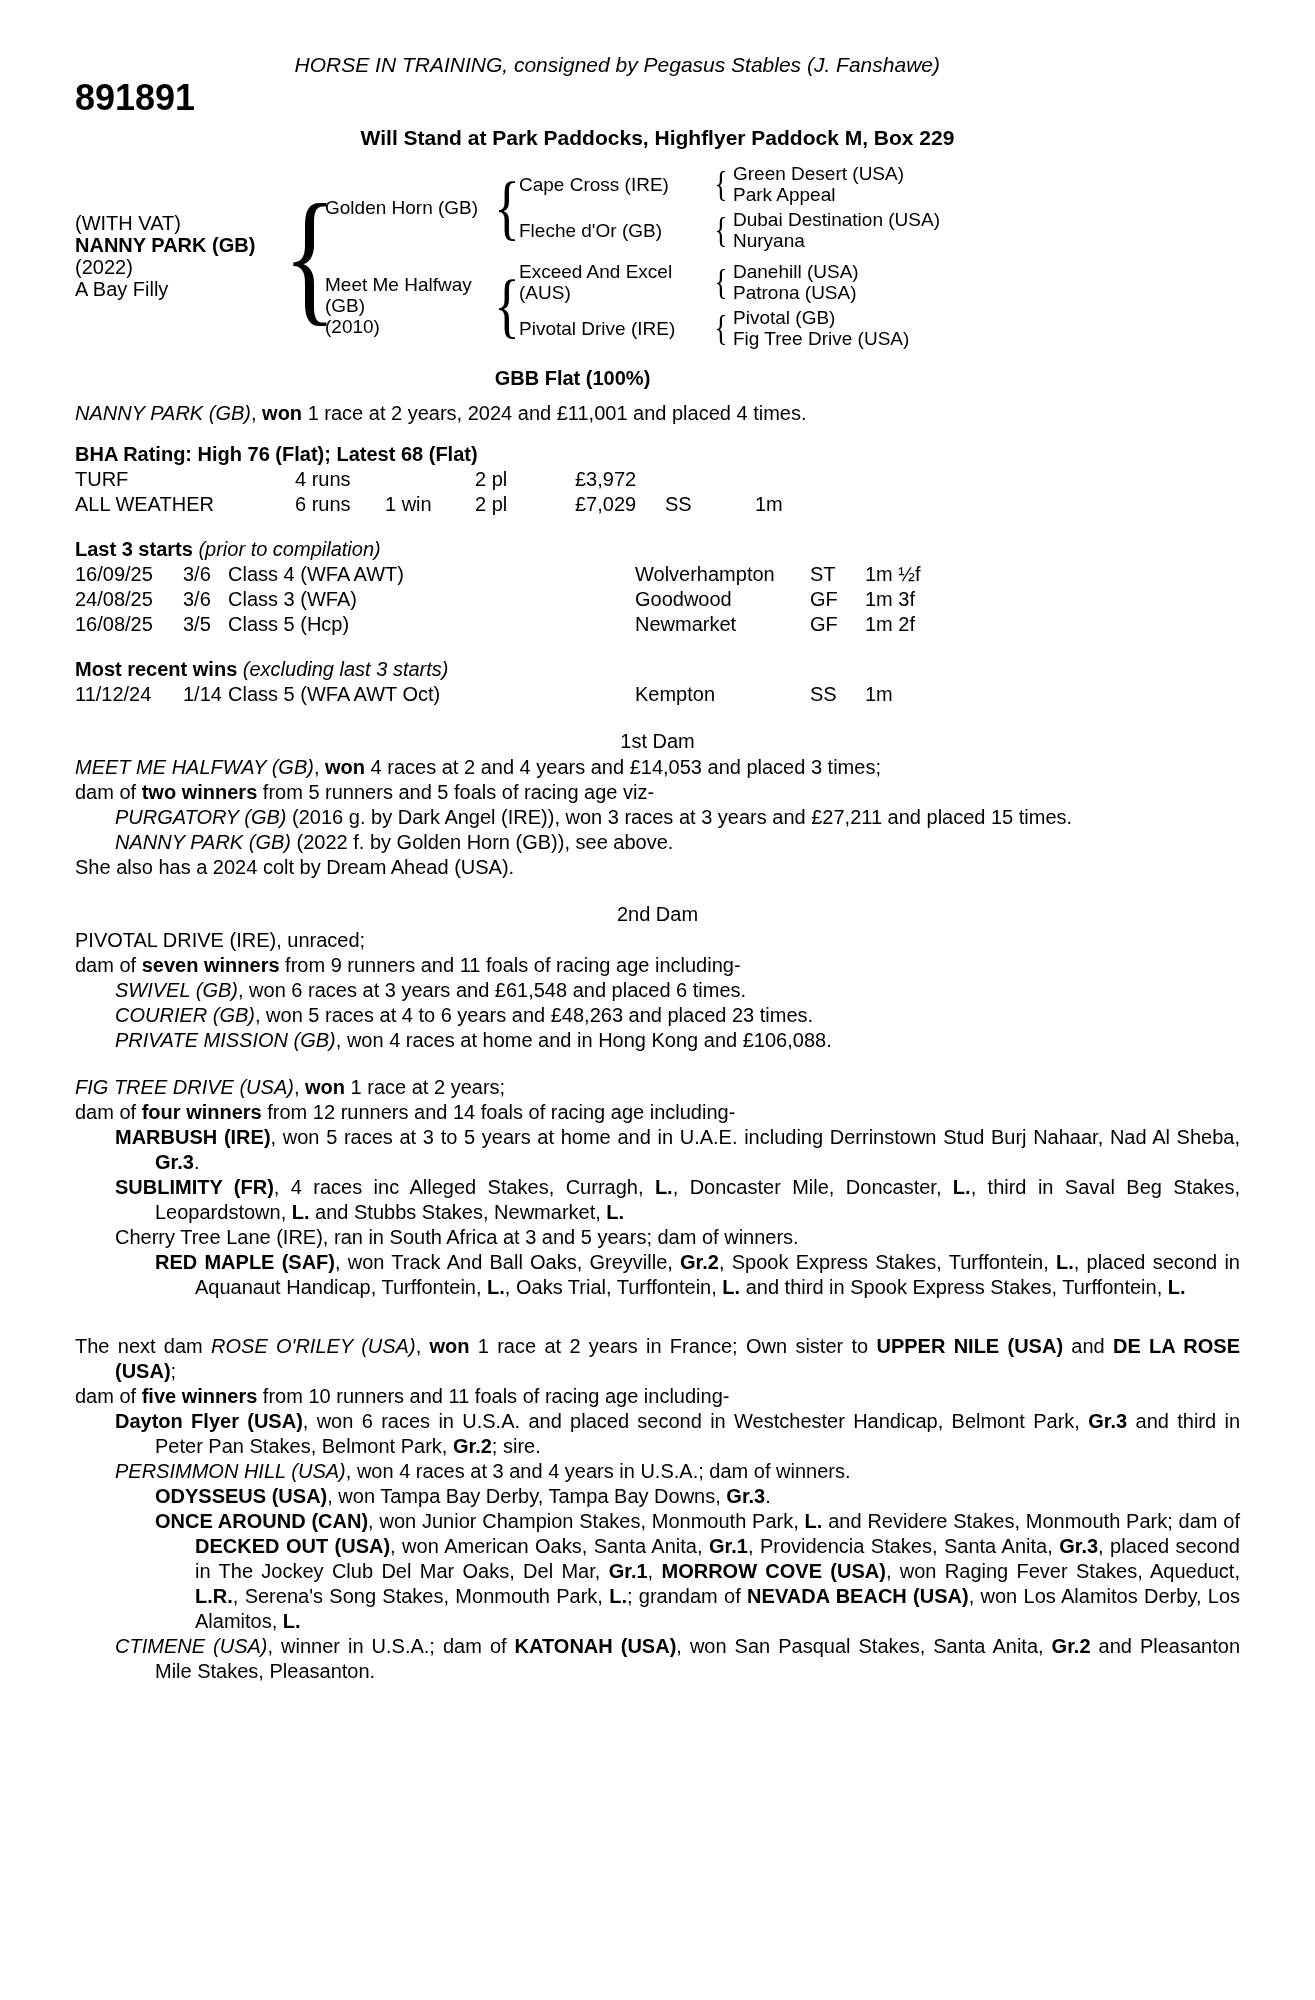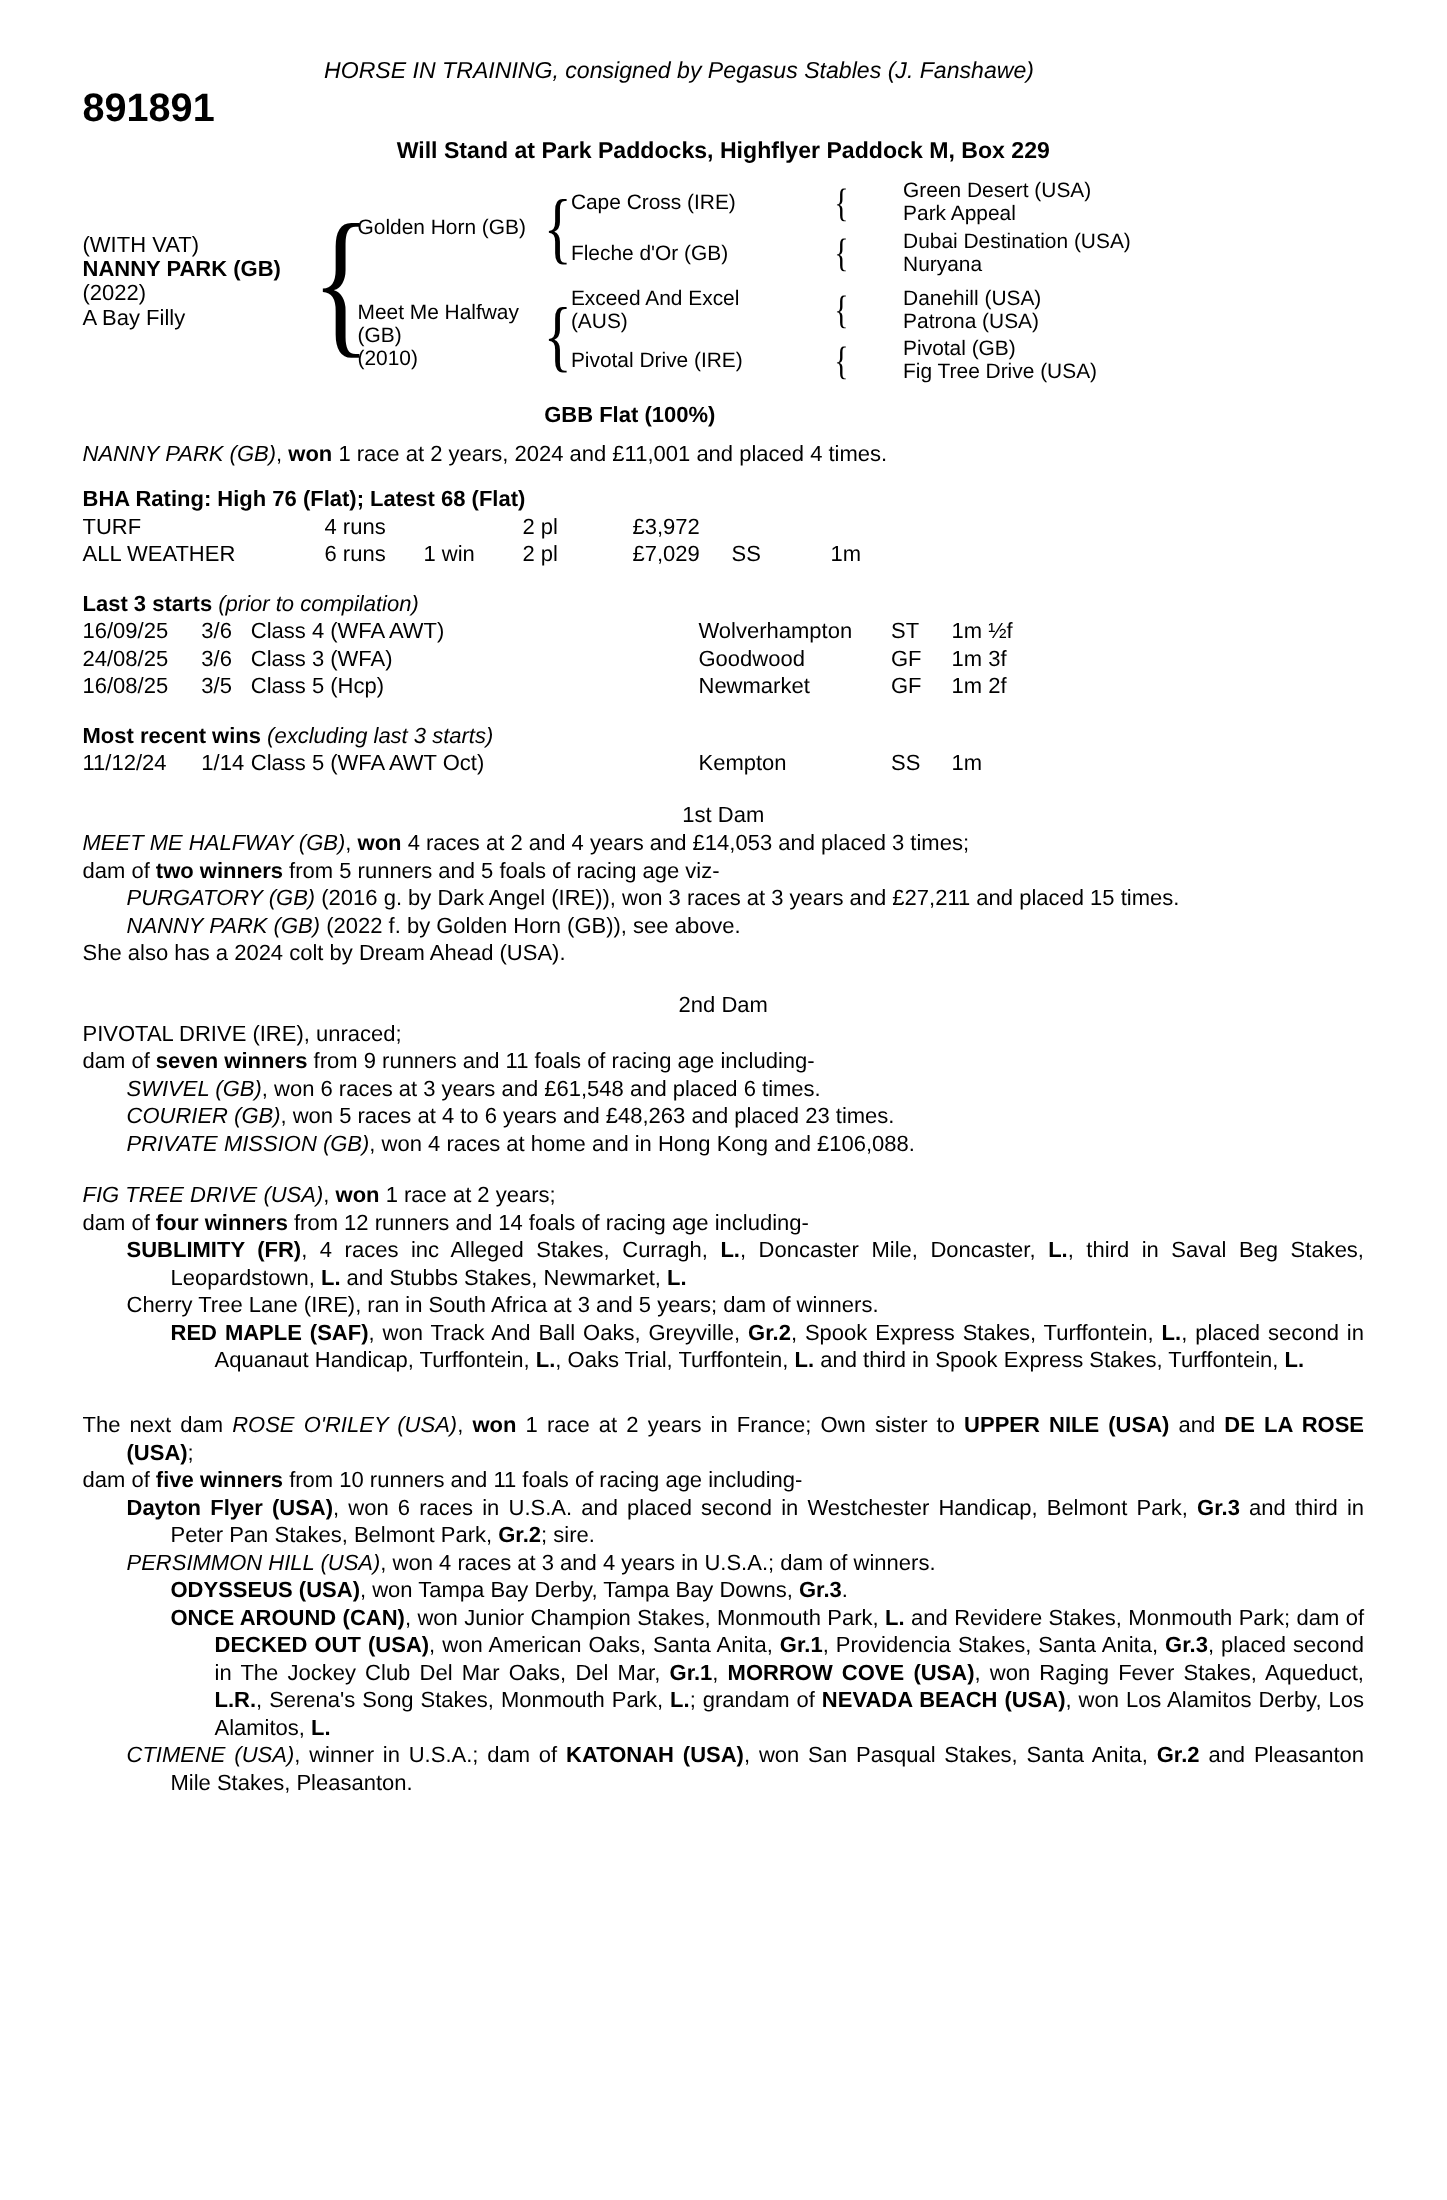--- a/index.html
+++ b/index.html
@@ -38,21 +38,21 @@
     text-align: center;
   }
 
   
   .pedigree { display: flex; align-items: center; margin: 8px 0 4px 0; }
   .ped-root { width: 220px; font-size: 20px; line-height: 22px; }
   .ped-tree { display: flex; flex-direction: column; flex: 1; }
   .ped-branch { display: flex; align-items: center; margin: 3px 0; }
   .ped-parent { width: 170px; font-size: 19px; line-height: 21px; }
   .ped-gps { display: flex; flex-direction: column; flex: 1; }
-  .ped-gp { display: flex; align-items: center; margin: 2px 0; gap: 44px; }
+  .ped-gp { display: flex; align-items: center; margin: 2px 0; }
   .ped-gp-name { width: 190px; font-size: 19px; line-height: 21px; }
   .ped-ggp { flex: 1; font-size: 19px; line-height: 21px; }
   .brace {
     display: flex;
     align-items: center;
     justify-content: center;
     align-self: stretch;
     font-family: "Liberation Serif", serif;
     font-weight: 400;
     line-height: 1;
@@ -257,20 +257,21 @@
     <p class="para ind0"><span>PIVOTAL DRIVE (IRE), unraced;</span></p>
     <p class="para ind0"><span>dam of </span><span class="b">seven winners</span><span> from 9 runners and 11 foals of racing age including-</span></p>
     <p class="para ind1"><span class="i">SWIVEL (GB)</span><span>, won 6 races at 3 years and £61,548 and placed 6 times.</span></p>
     <p class="para ind1"><span class="i">COURIER (GB)</span><span>, won 5 races at 4 to 6 years and £48,263 and placed 23 times.</span></p>
     <p class="para ind1"><span class="i">PRIVATE MISSION (GB)</span><span>, won 4 races at home and in Hong Kong and £106,088.</span></p>
   </section>
 
   <section class="dam-section">
     <p class="para ind0"><span class="i">FIG TREE DRIVE (USA)</span><span>, </span><span class="b">won</span><span> 1 race at 2 years;</span></p>
     <p class="para ind0"><span>dam of </span><span class="b">four winners</span><span> from 12 runners and 14 foals of racing age including-</span></p>
+    <p class="para ind1"><span class="b">MARBUSH (IRE)</span><span>, won 5 races at 3 to 5 years at home and in U.A.E. including Derrinstown Stud Burj Nahaar, Nad Al Sheba, </span><span class="b">Gr.3</span><span>.</span></p>
     <p class="para ind1"><span class="b">SUBLIMITY (FR)</span><span>, 4 races inc Alleged Stakes, Curragh, </span><span class="b">L.</span><span>, Doncaster Mile, Doncaster, </span><span class="b">L.</span><span>, third in Saval Beg Stakes, Leopardstown, </span><span class="b">L.</span><span> and Stubbs Stakes, Newmarket, </span><span class="b">L.</span></p>
     <p class="para ind1"><span>Cherry Tree Lane (IRE), ran in South Africa at 3 and 5 years; dam of winners.</span></p>
     <p class="para ind2"><span class="b">RED MAPLE (SAF)</span><span>, won Track And Ball Oaks, Greyville, </span><span class="b">Gr.2</span><span>, Spook Express Stakes, Turffontein, </span><span class="b">L.</span><span>, placed second in Aquanaut Handicap, Turffontein, </span><span class="b">L.</span><span>, Oaks Trial, Turffontein, </span><span class="b">L.</span><span> and third in Spook Express Stakes, Turffontein, </span><span class="b">L.</span></p>
   </section>
 
   <section class="dam-section gap-lg">
     <p class="para ind0"><span>The next dam </span><span class="i">ROSE O'RILEY (USA)</span><span>, </span><span class="b">won</span><span> 1 race at 2 years in France; Own sister to </span><span class="b">UPPER NILE (USA)</span><span> and </span><span class="b">DE LA ROSE (USA)</span><span>;</span></p>
     <p class="para ind0"><span>dam of </span><span class="b">five winners</span><span> from 10 runners and 11 foals of racing age including-</span></p>
     <p class="para ind1"><span class="b">Dayton Flyer (USA)</span><span>, won 6 races in U.S.A. and placed second in Westchester Handicap, Belmont Park, </span><span class="b">Gr.3</span><span> and third in Peter Pan Stakes, Belmont Park, </span><span class="b">Gr.2</span><span>; sire.</span></p>
     <p class="para ind1"><span class="i">PERSIMMON HILL (USA)</span><span>, won 4 races at 3 and 4 years in U.S.A.; dam of winners.</span></p>

